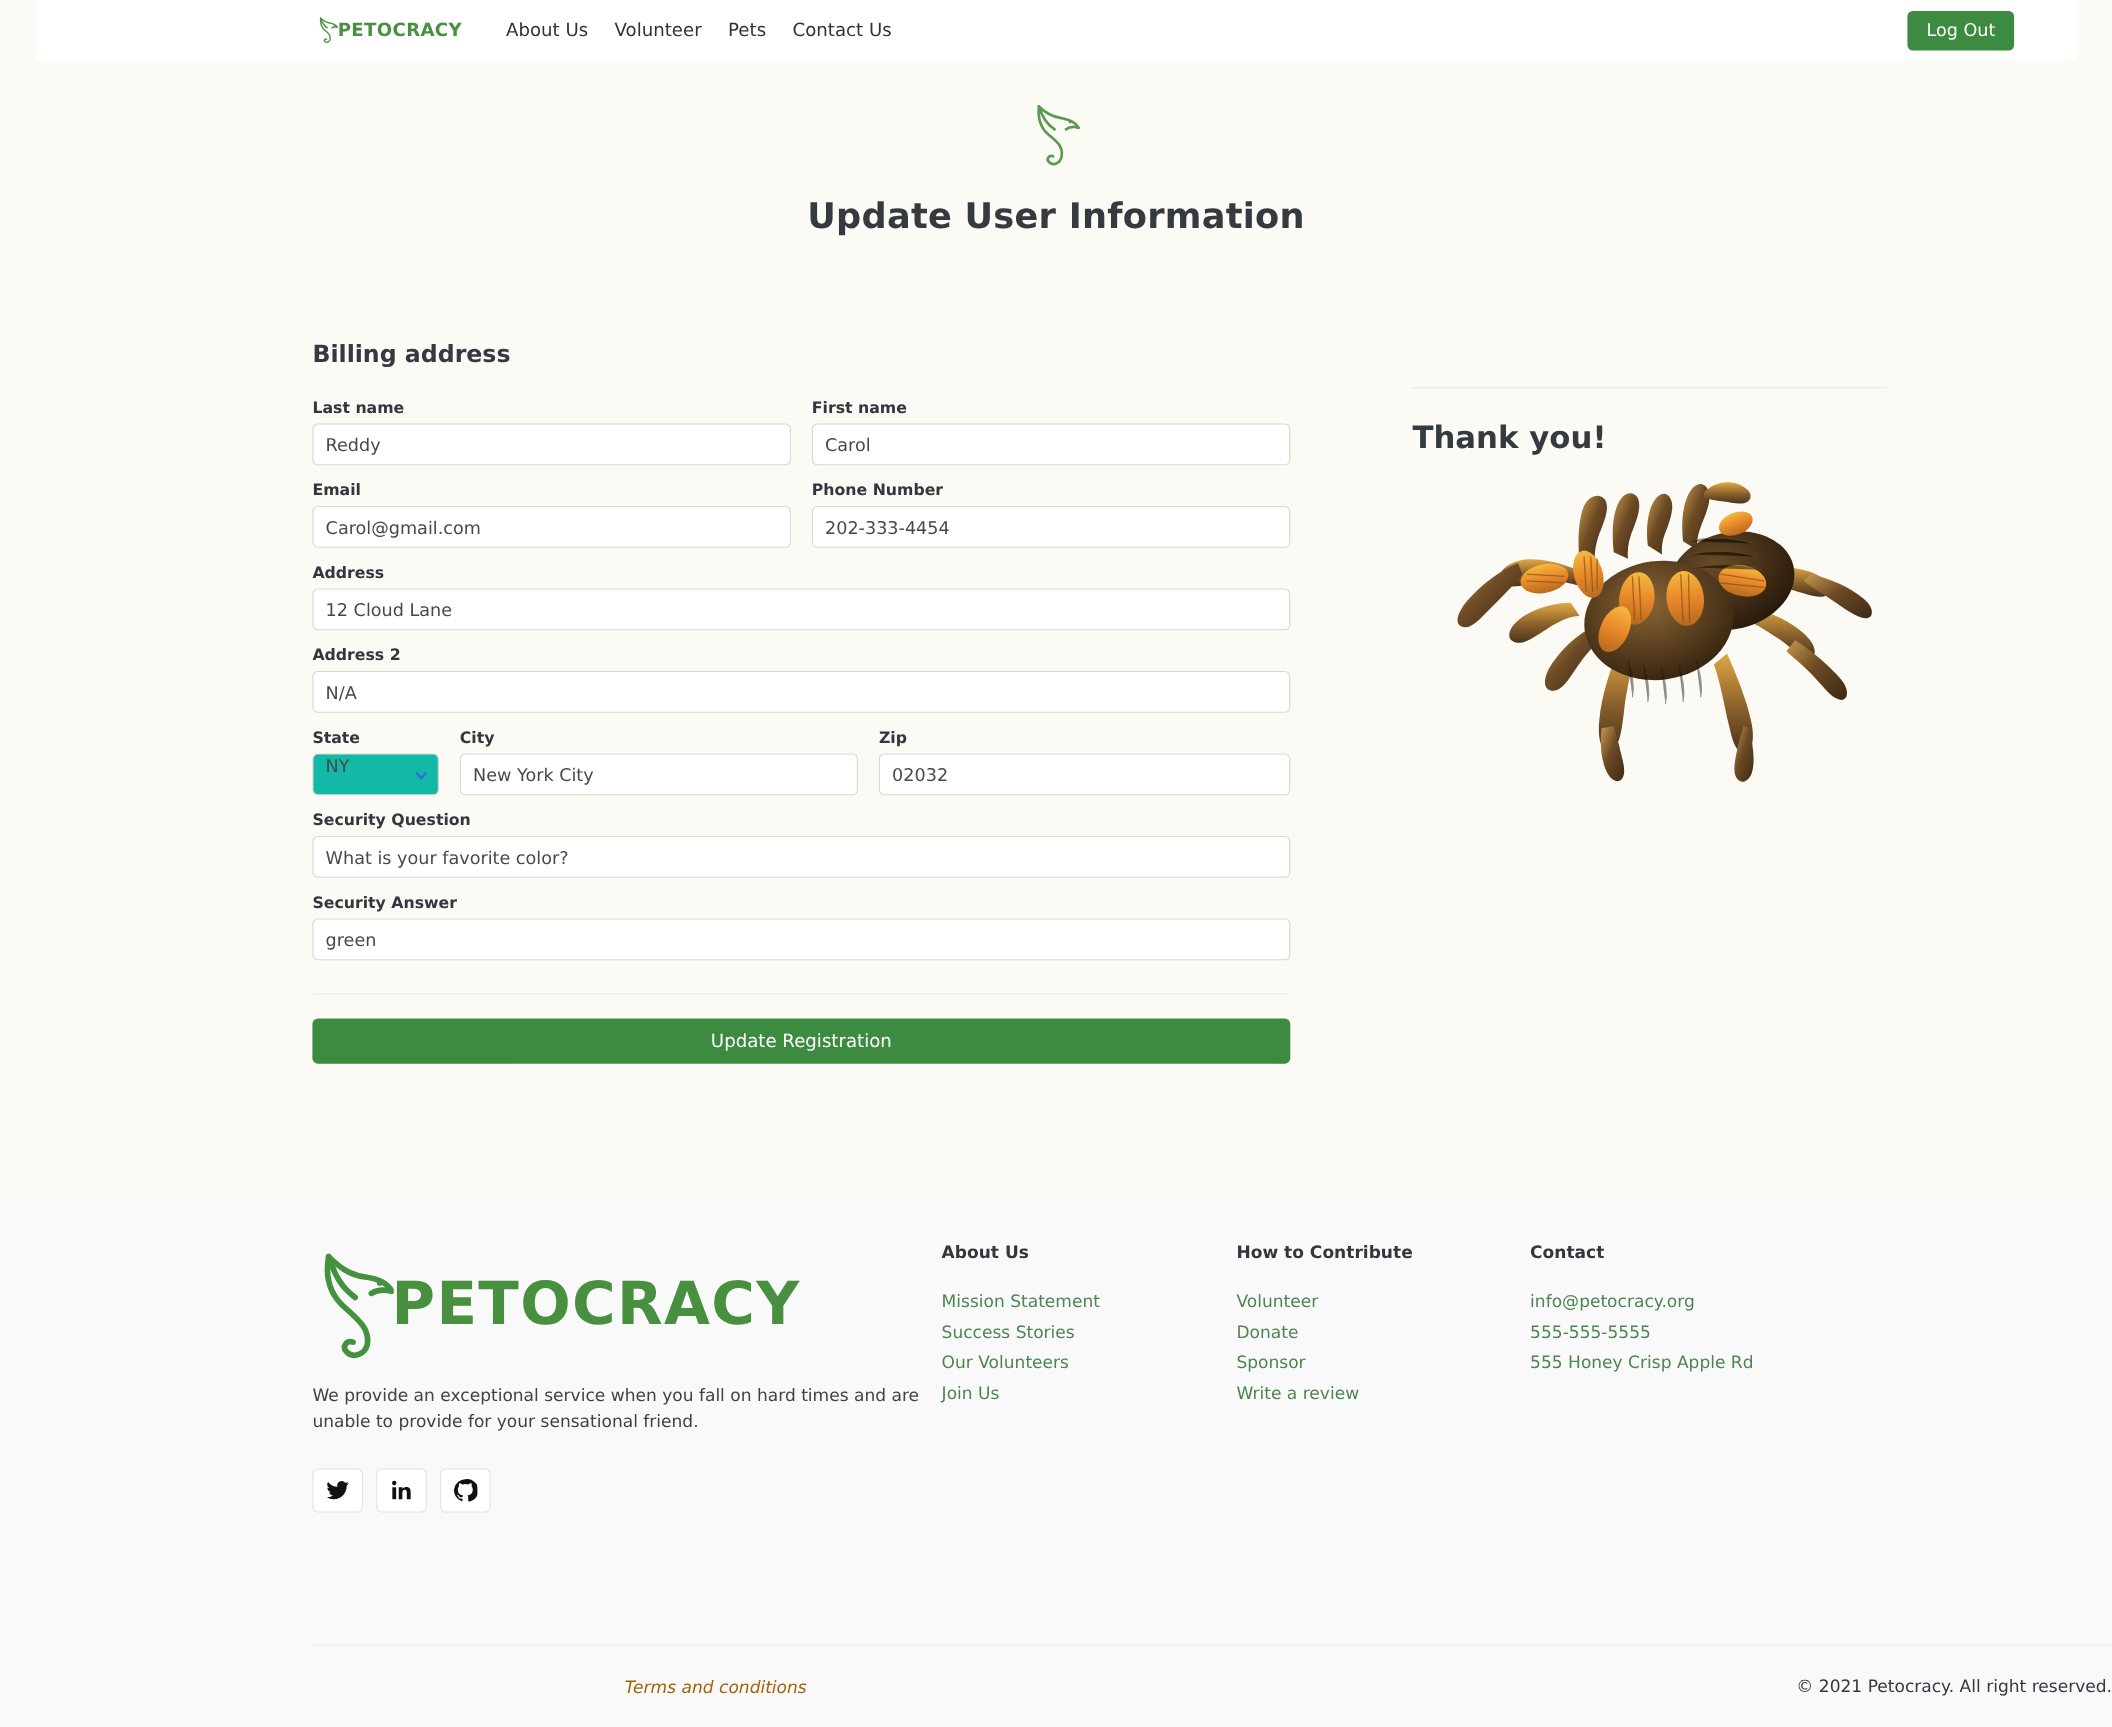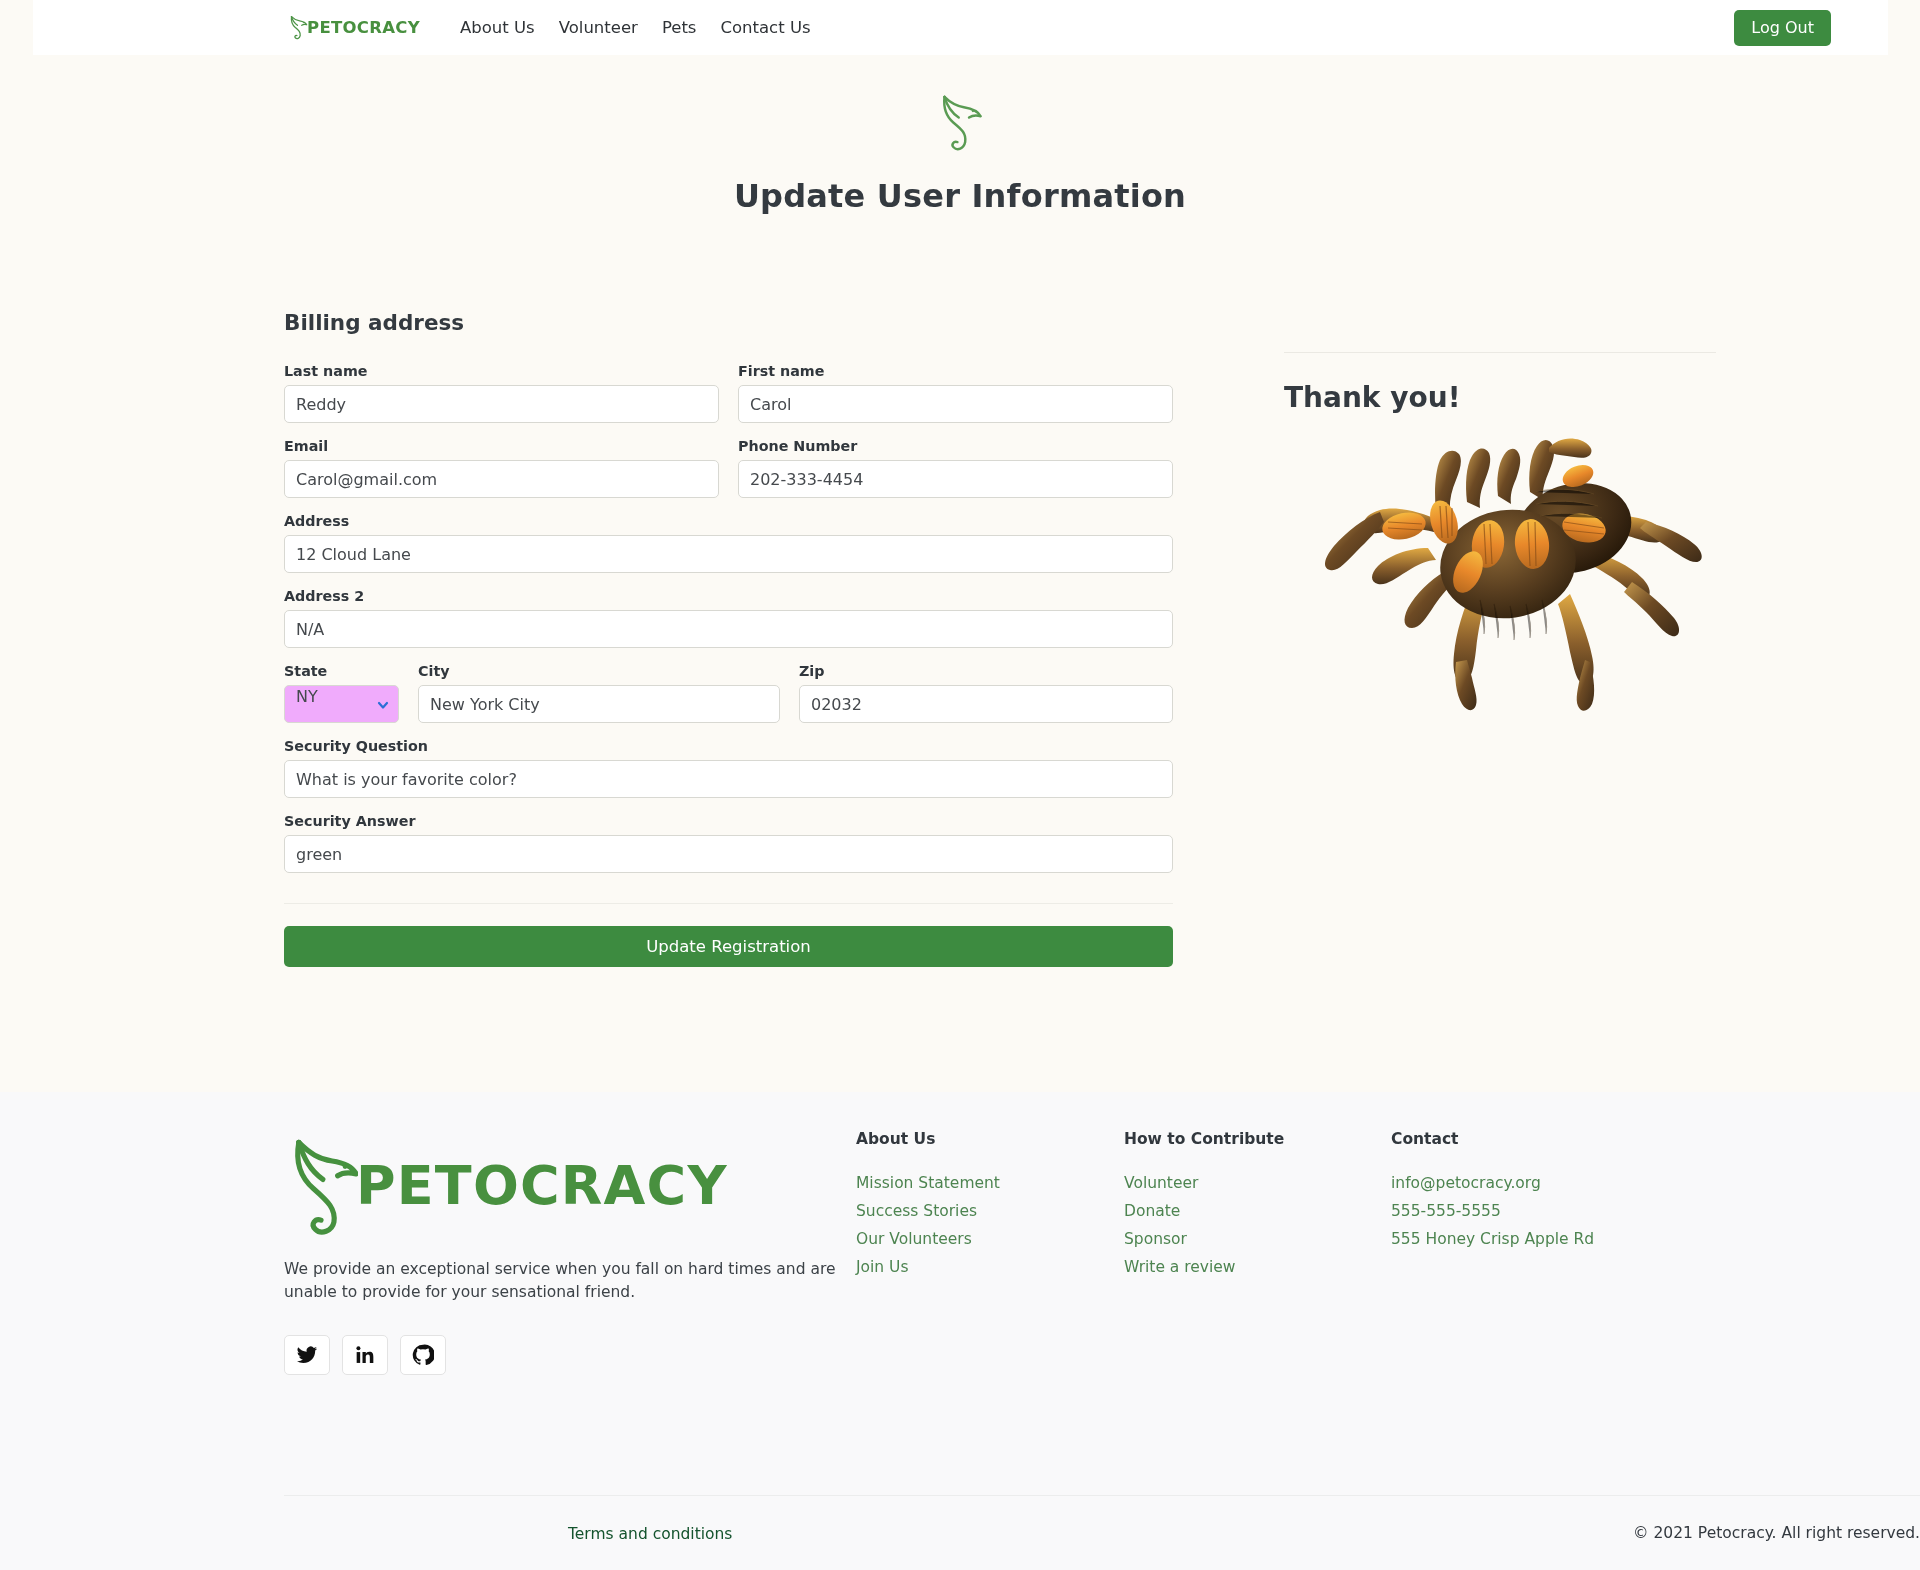--- a/index.html
+++ b/index.html
@@ -78,21 +78,21 @@
 
   .row3 { display: flex; gap: 19px; margin-bottom: 15px; }
   .c-state { width: 115px; flex: 0 0 115px; }
   .c-city  { flex: 1 1 0; }
   .c-zip   { width: 374px; flex: 0 0 374px; }
 
   .sel-wrap { position: relative; }
   .sel {
     width: 100%; height: 38px;
     border: 1px solid #d8d8d2; border-radius: 5px;
-    background: #f0abfc; color: #45494d;
+    background: #14b8a6; color: #45494d;
     font-size: 16px; font-family: inherit;
     padding: 0 28px 16px 11px;
     appearance: none; -webkit-appearance: none;
   }
   .sel-caret {
     position: absolute; right: 9px; top: 50%; transform: translateY(-50%);
     pointer-events: none; width: 14px; height: 14px;
   }
 
   .hr { border: 0; border-top: 1px solid #edece6; margin: 30px 0 22px; }
@@ -144,21 +144,21 @@
   .fcol a, .fcol span.flink {
     display: block; font-size: 15.5px; color: #4d8450;
     text-decoration: none; margin-bottom: 10px; white-space: nowrap;
   }
 
   .bottom-bar {
     position: absolute; left: 0; top: 403px; width: 1920px; height: 75px;
     border-top: 1px solid #eceded;
   }
   .bottom-inner { width: 1352px; margin: 0 auto; position: relative; padding-top: 28px; }
-  .terms { font-size: 15.5px; color: #14532d; text-decoration: none; }
+  .terms { font-size: 15.5px; color: #a16207; text-decoration: none; font-style: italic; }
   .copyright {
     position: absolute; right: 0; top: 28px;
     font-size: 15.5px; color: #33393f;
   }
 </style>
 </head>
 <body>
 
 <div class="navbar">
   <div class="brand">

